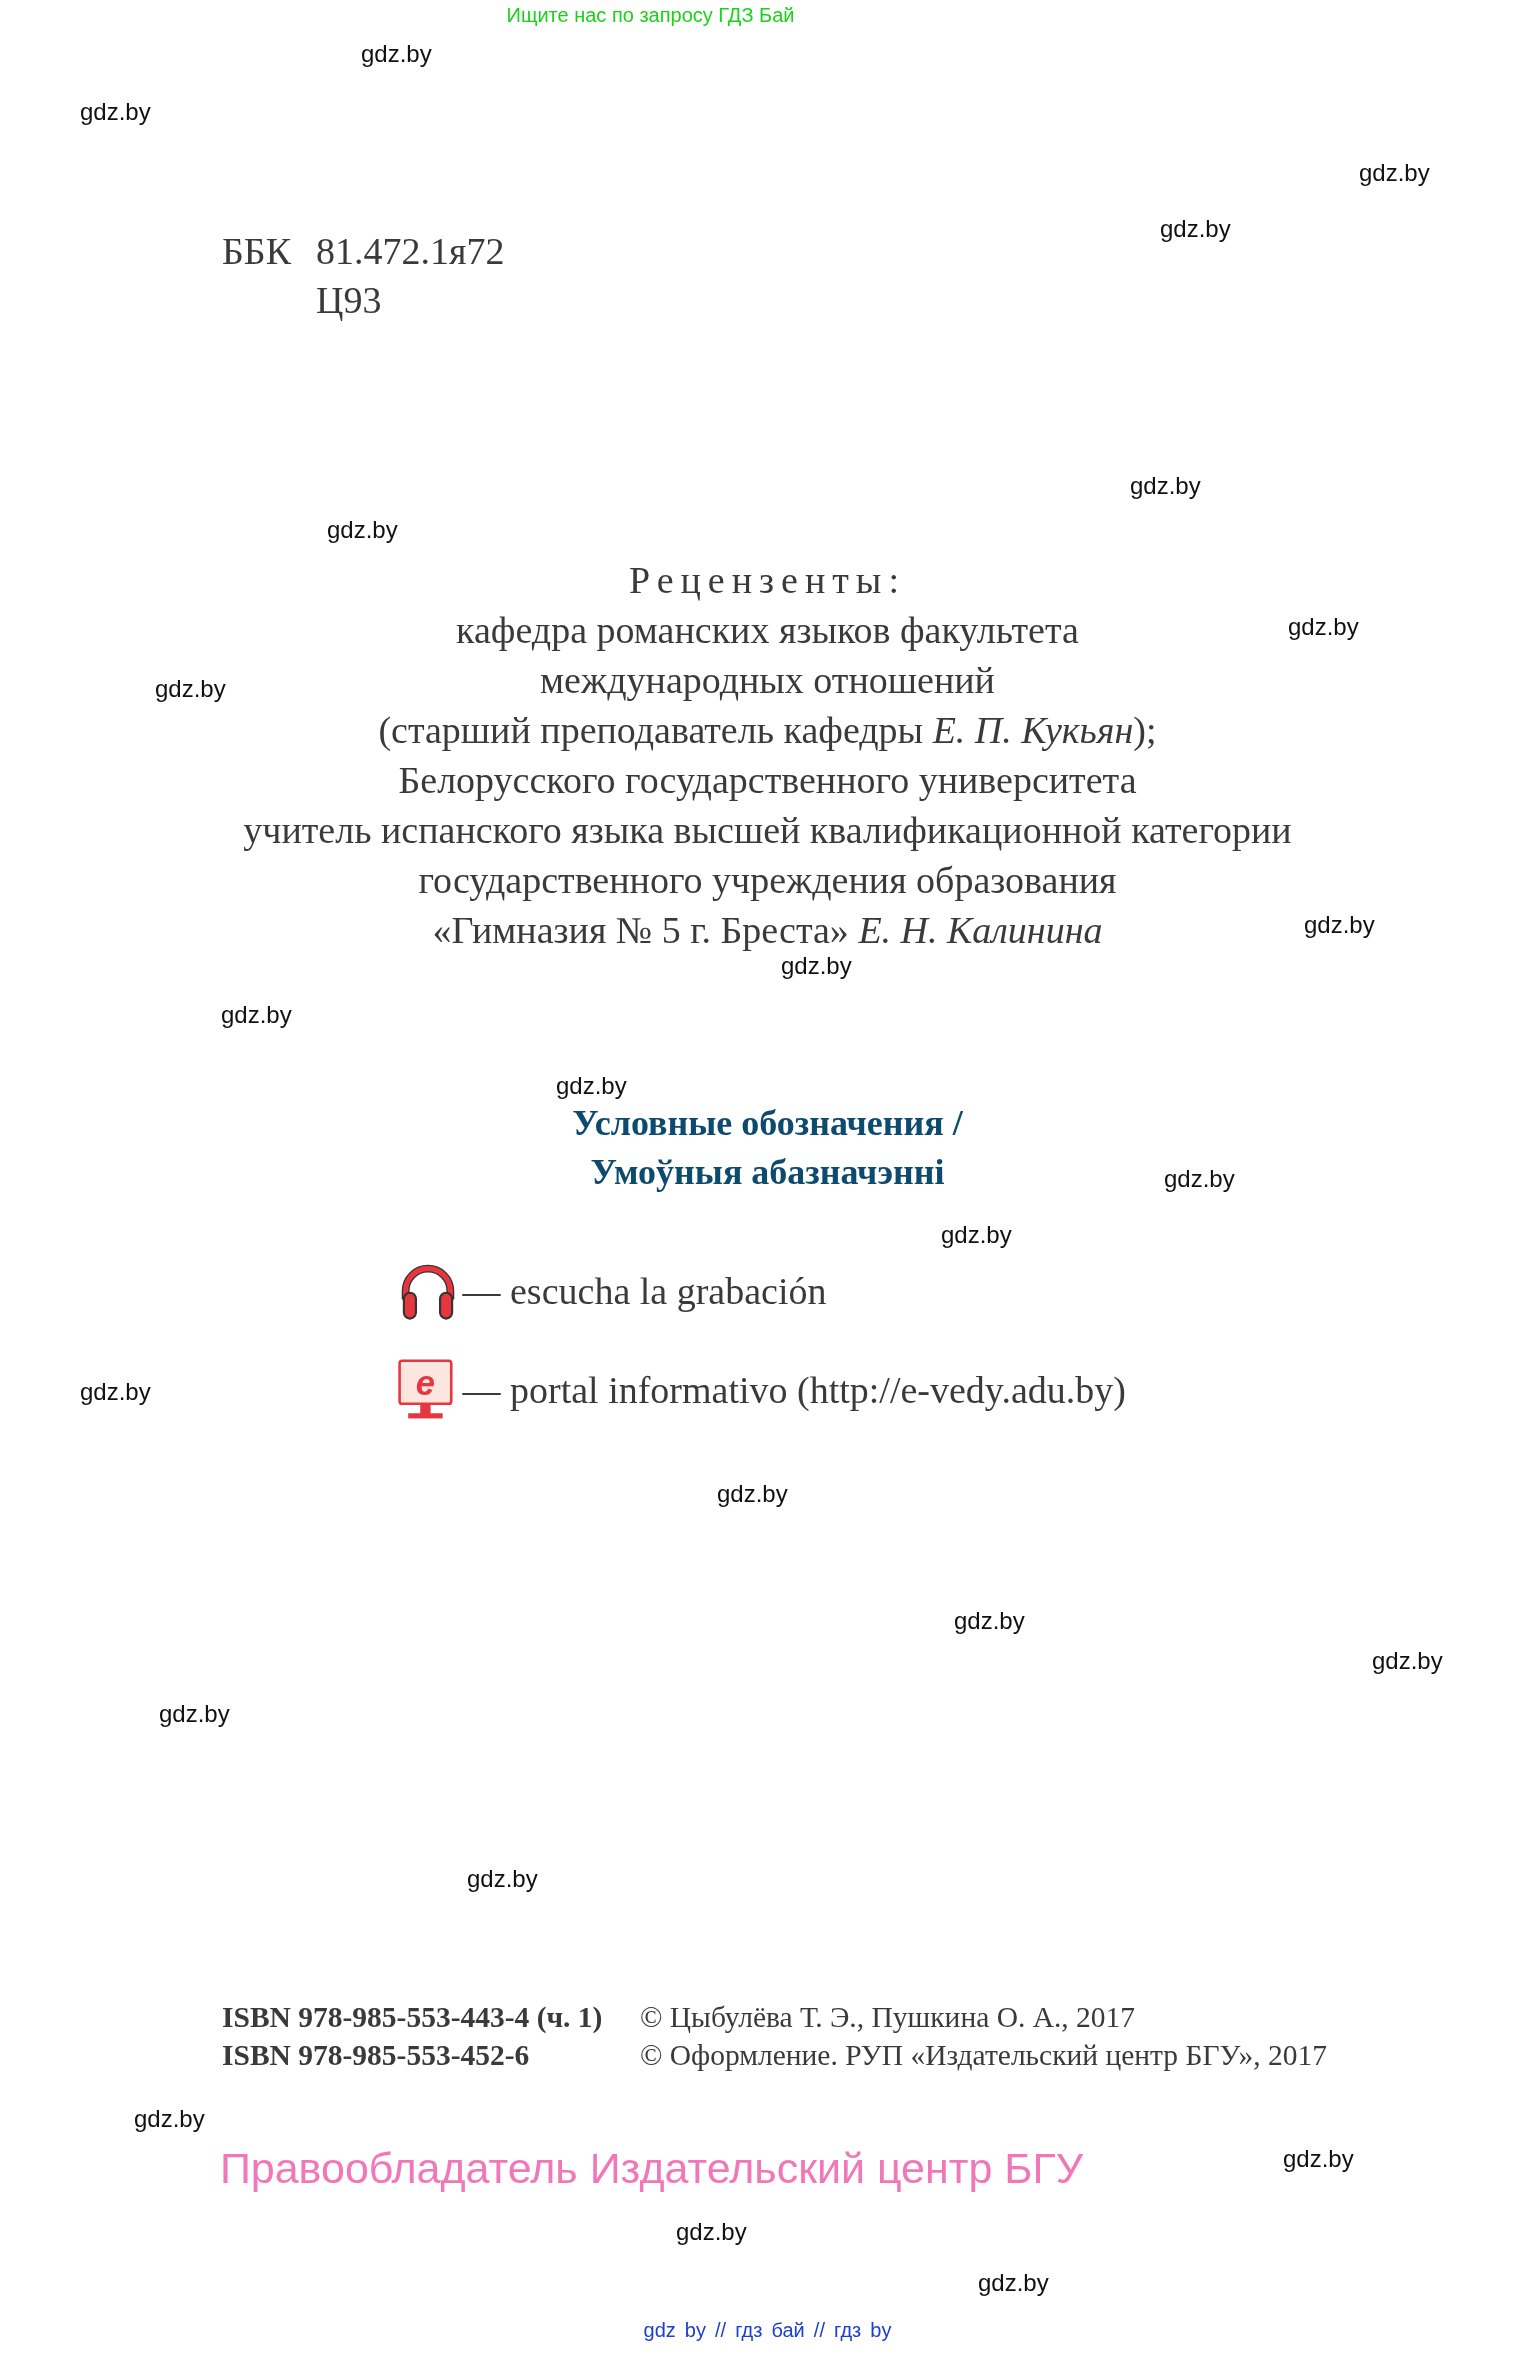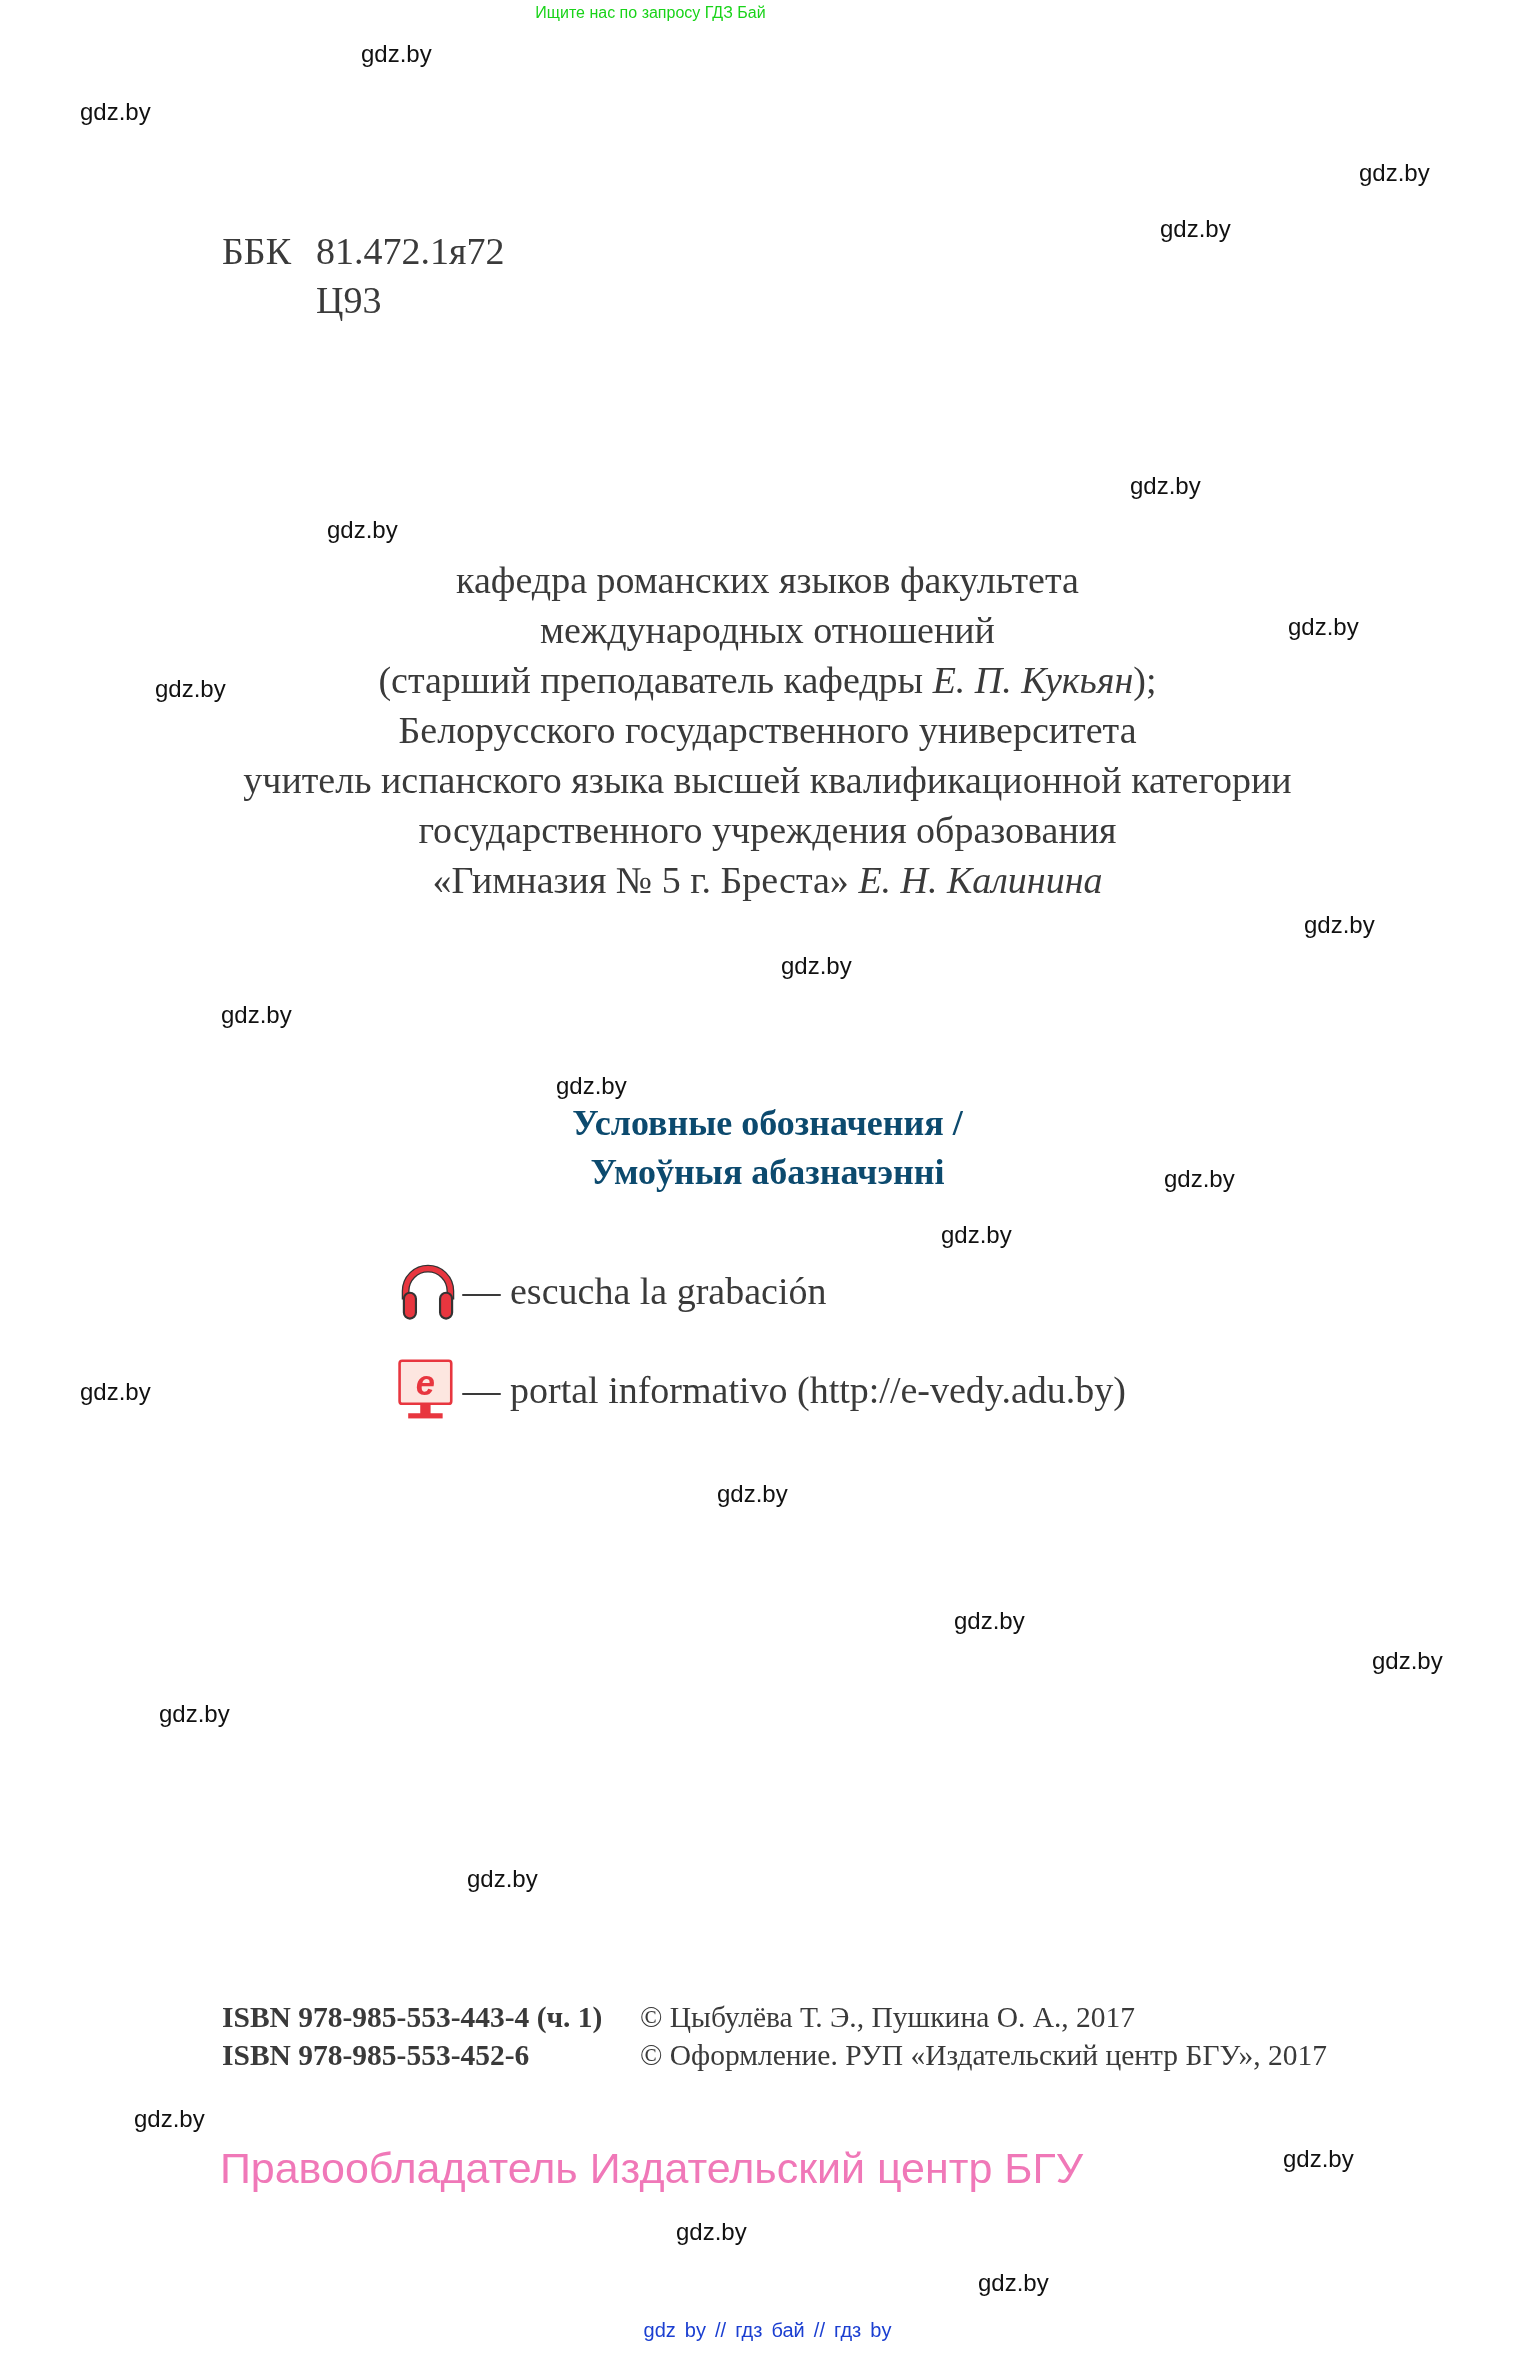--- a/index.html
+++ b/index.html
@@ -1,21 +1,21 @@
 <!DOCTYPE html>
 <html style="font-size:14px"><head>
 <meta charset="utf-8">
 <style>
   html, body { margin:0; padding:0; background:#ffffff; }
   body { width:1535px; height:2377px; position:relative; overflow:hidden; }
   .abs { position:absolute; white-space:nowrap; }
   .serif { font-family:"Liberation Serif","DejaVu Serif",serif; color:#3a3a3a; }
   .sans { font-family:"Liberation Sans","DejaVu Sans",sans-serif; }
   .wm { font-family:"Liberation Sans","DejaVu Sans",sans-serif; font-size:24px; color:#111; }
-  .top-banner { top:3.5px; left:0; width:1301px; text-align:center; font-size:16px; color:#19d319; }
+  .top-banner { top:3.5px; left:0; width:1301px; text-align:center; font-size:20px; color:#19d319; }
   .catalog { left:222px; top:227px; font-size:38px; line-height:49px; }
   .catalog .row { display:flex; }
   .catalog .lbl { width:94px; }
   .reviewers { left:0; width:1535px; top:555px; text-align:center; font-size:38px; line-height:50px; }
   .reviewers .title { letter-spacing:7px; }
   .reviewers i { font-style:italic; }
   .legend-title { left:0; width:1535px; top:1099px; text-align:center; font-size:36px; line-height:49px; font-weight:bold; color:#0c4a6e; }
   .legend-row { left:397px; display:flex; align-items:center; font-size:38px; }
   .legend-row .icon { width:62px; height:62px; margin-right:3.5px; }
   .isbn { left:222px; top:1998px; font-size:29.5px; line-height:38px; }
@@ -59,20 +59,21 @@
     <span class="lbl">ББК</span>
     <span>81.472.1я72</span>
   </div>
   <div class="row">
     <span class="lbl"></span>
     <span>Ц93</span>
   </div>
 </div>
 
 <div class="abs serif reviewers">
+  <div class="title">Рецензенты:</div>
   <div>кафедра романских языков факультета</div>
   <div>международных отношений</div>
   <div><span>(старший преподаватель кафедры </span><i>Е. П. Кукьян</i><span>);</span></div>
   <div>Белорусского государственного университета</div>
   <div>учитель испанского языка высшей квалификационной категории</div>
   <div>государственного учреждения образования</div>
   <div><span>«Гимназия № 5 г. Бреста» </span><i>Е. Н. Калинина</i></div>
 </div>
 
 <div class="abs legend-title" style="font-family:'Liberation Serif','DejaVu Serif',serif;">

